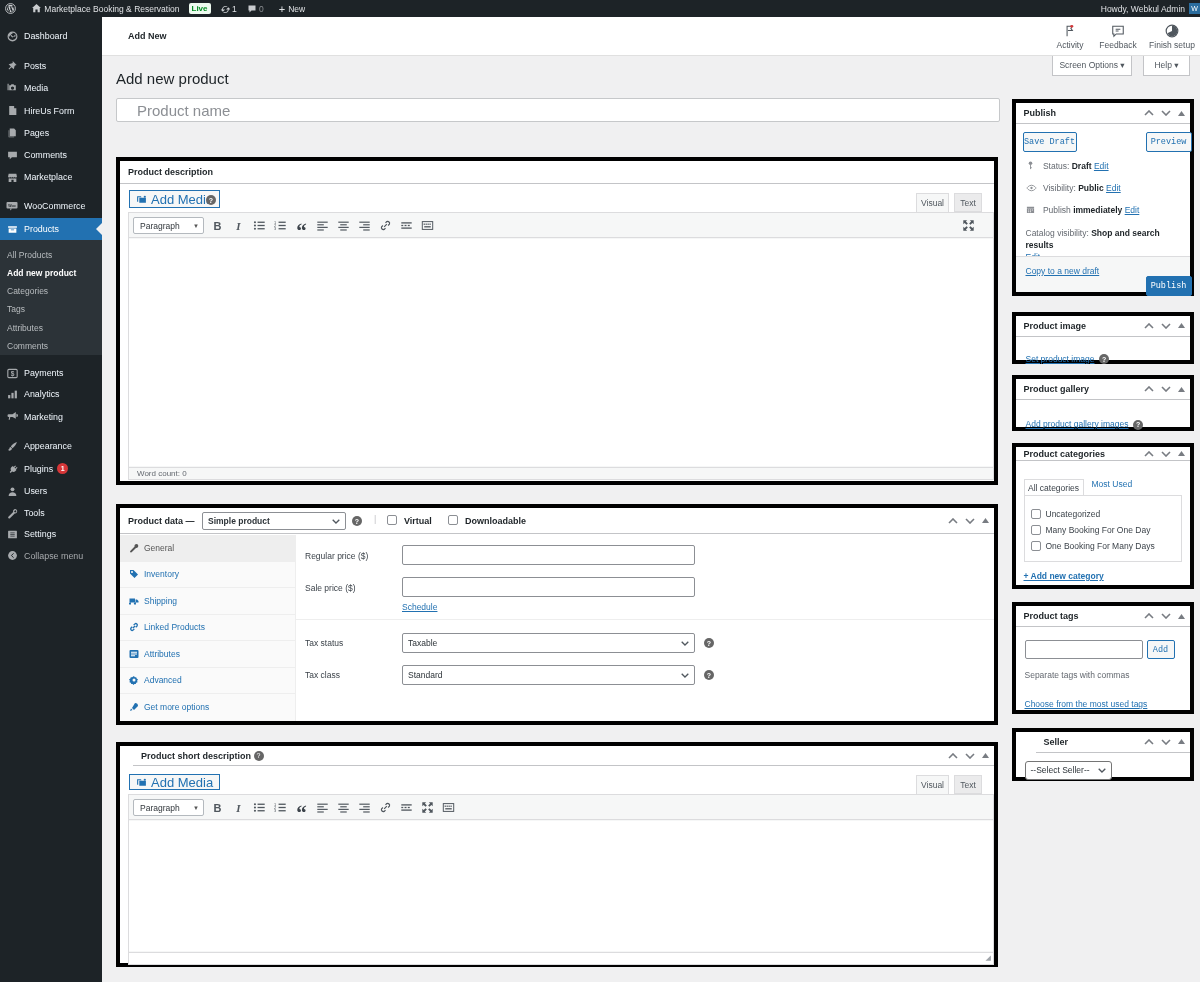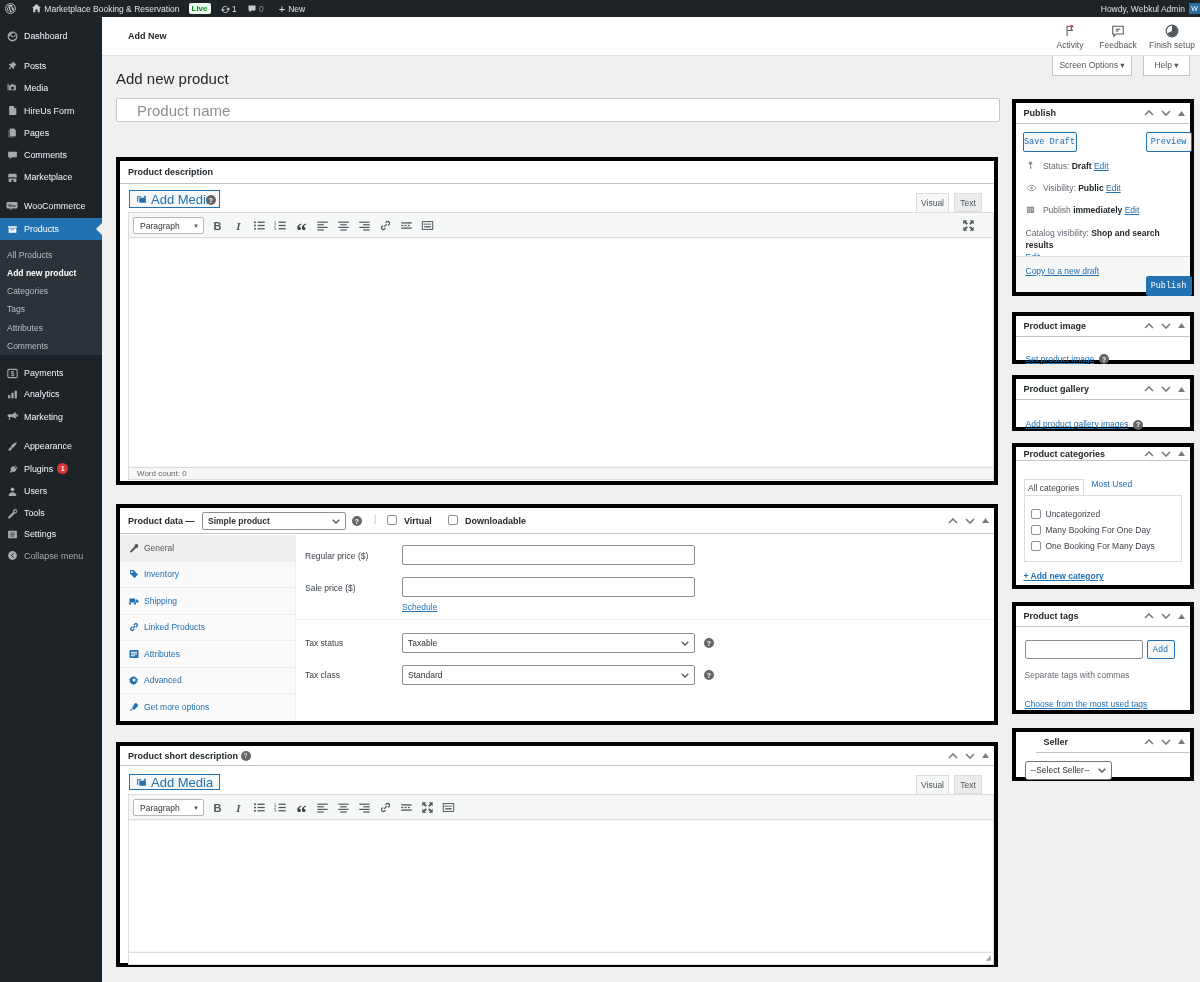--- a/index.html
+++ b/index.html
@@ -382,21 +382,21 @@
           </svg></div>
       <span class="helpc" style="position:absolute;left:408px;top:103px;">?</span>
       <span class="formrow" style="position:absolute;left:9px;top:135px;">Tax class</span>
       <div class="selbox" style="position:absolute;left:106px;top:130px;width:293px;height:20px;">Standard<svg width="8" height="5" viewBox="0 0 8 5" fill="none" stroke="#50575e" stroke-width="1.3">
             <path d="M0.7 0.7L4 4l3.3-3.3"></path>
           </svg></div>
       <span class="helpc" style="position:absolute;left:408px;top:135px;">?</span>
     </div>
   </div>
 
-  <div class="postbox" style="left:14px;top:686px;width:882px;height:225px;">
+  <div class="postbox" style="left:14px;top:686px;width:882px;height:225px;padding-left:13px;">
     <div class="pbhead" style="height:20px;">Product short description&nbsp;<span class="helpc" style="font-weight:normal;">?</span>
       <div class="handles">
           <svg width="10" height="6" viewBox="0 0 10 6" fill="none" stroke="#787c82" stroke-width="1.6">
             <path d="M1 5l4-4 4 4"></path>
           </svg>
           <svg width="10" height="6" viewBox="0 0 10 6" fill="none" stroke="#787c82" stroke-width="1.6">
             <path d="M1 1l4 4 4-4"></path>
           </svg>
           <svg width="7" height="5" viewBox="0 0 7 5" fill="#787c82">
             <path d="M3.5 0L7 5H0z"></path>

